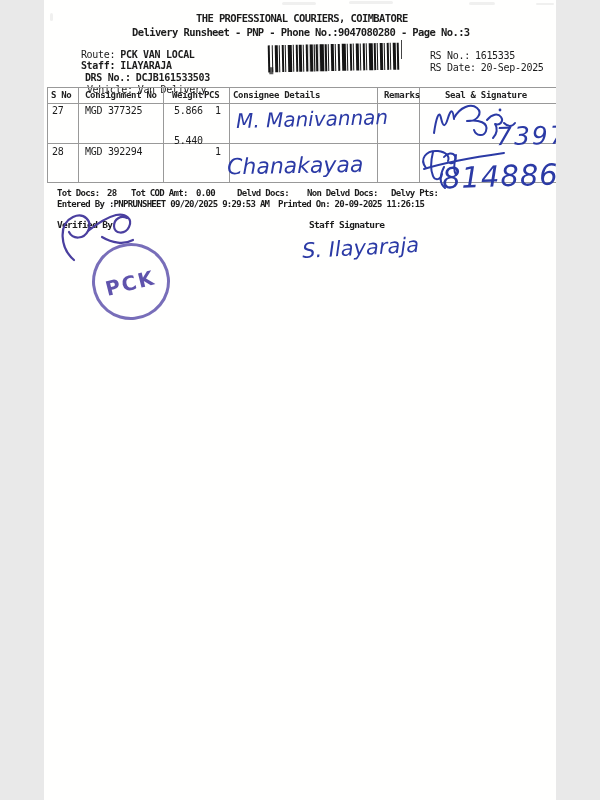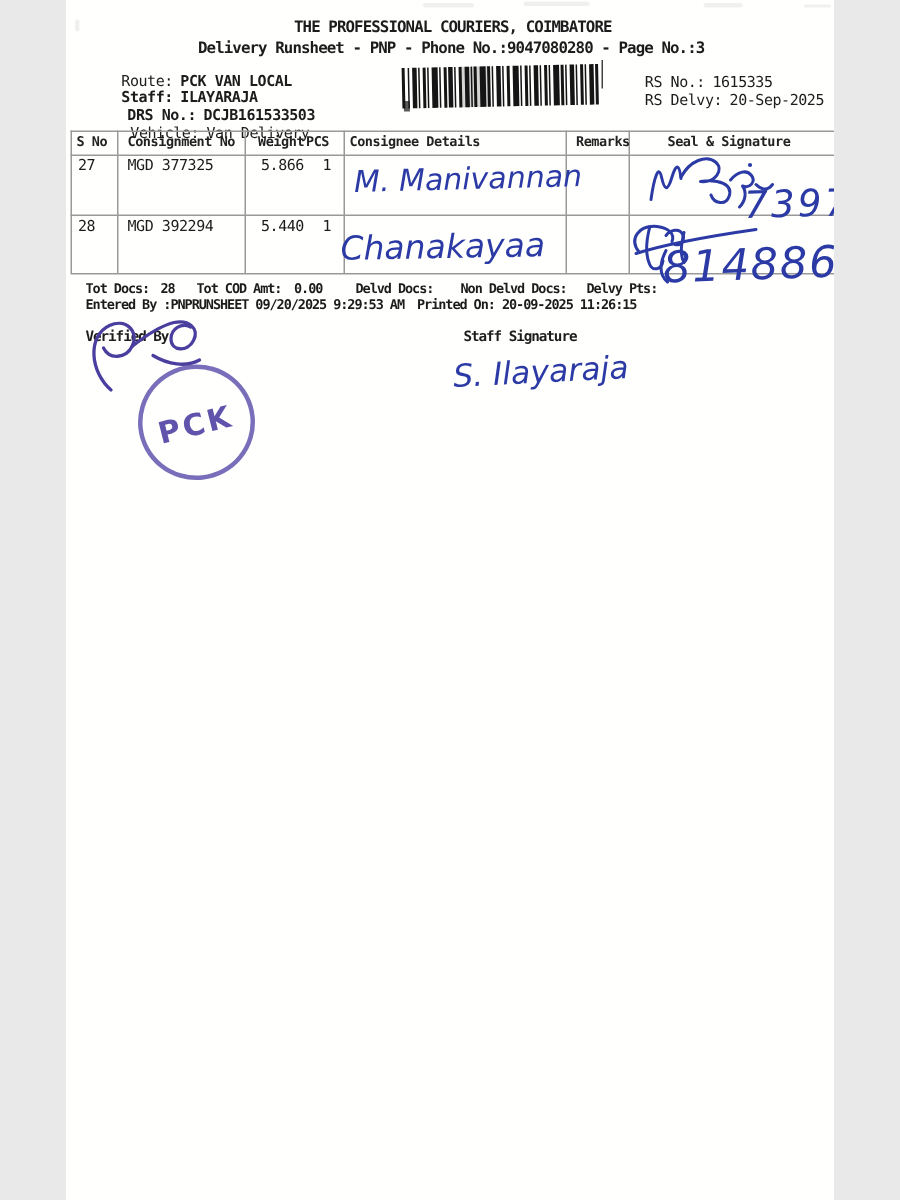--- a/index.html
+++ b/index.html
@@ -110,21 +110,21 @@
       <rect x="1" y="22" width="4" height="7" opacity="0.7"></rect>
       <rect x="38" y="0" width="20" height="27" opacity="0.18"></rect>
     </g>
   </svg>
 
   <div class="vline" style="left:357px; top:40px; height:19px; background:#444;"></div>
   <div class="abs info" style="left:363px; top:41px;">
     <span class="lbl">RS No.:</span><span>1615335</span>
   </div>
   <div class="abs info" style="left:363px; top:53px;">
-    <span class="lbl">RS Delvy:</span><span>20-Sep-2025</span>
+    <span class="lbl">RS Date:</span><span>20-Sep-2025</span>
   </div>
 
   <div class="hline" style="top:87px;"></div>
   <div class="hline" style="top:103px;"></div>
   <div class="hline" style="top:143px;"></div>
   <div class="hline" style="top:182px;"></div>
   <div class="vline" style="left:3px;   top:87px; height:95px;"></div>
   <div class="vline" style="left:34px;  top:87px; height:95px;"></div>
   <div class="vline" style="left:119px; top:87px; height:95px;"></div>
   <div class="vline" style="left:185px; top:87px; height:95px;"></div>
@@ -153,21 +153,21 @@
         <path d="M75 24 C79 28 83 28 86 24"></path>
         <circle cx="71" cy="11" r="1.4" fill="#2b3aa5" stroke="none"></circle>
       </g>
     </svg>
     <div class="hand" style="left:452px; top:122px; font-size:25px; letter-spacing:2px; transform:rotate(-1.5deg);">7397045516</div>
   </div>
 
   <div>
     <div class="abs td" style="left:8px;   top:147px;">28</div>
     <div class="abs td" style="left:41px;  top:147px;">MGD 392294</div>
-    <div class="abs td" style="left:130px; top:147px;">5.440</div>
+    <div class="abs td" style="left:130px; top:136px;">5.440</div>
     <div class="abs td" style="left:171px; top:147px;">1</div>
     <div class="hand" style="left:183px; top:155px; font-size:22px; transform:rotate(-1deg);">Chanakayaa</div>
     <svg class="sig" style="left:370px; top:145px;" width="95" height="45" viewBox="0 0 95 45">
       <g fill="none" stroke="#2b3aa5" stroke-width="2" stroke-linecap="round" stroke-linejoin="round">
         <path d="M12 23 C5 14 12 5 24 6 C32 7 36 11 34 16"></path>
         <path d="M19 7 C17 15 16 24 19 31 C21 36 27 35 28 29"></path>
         <path d="M30 12 C33 8 39 7 41 11 C43 15 40 19 36 18"></path>
         <path d="M42 10 C40 18 39 25 42 30"></path>
         <path d="M10 24 C26 19 55 13 90 8"></path>
         <path d="M30 22 C26 30 25 38 31 43"></path>

